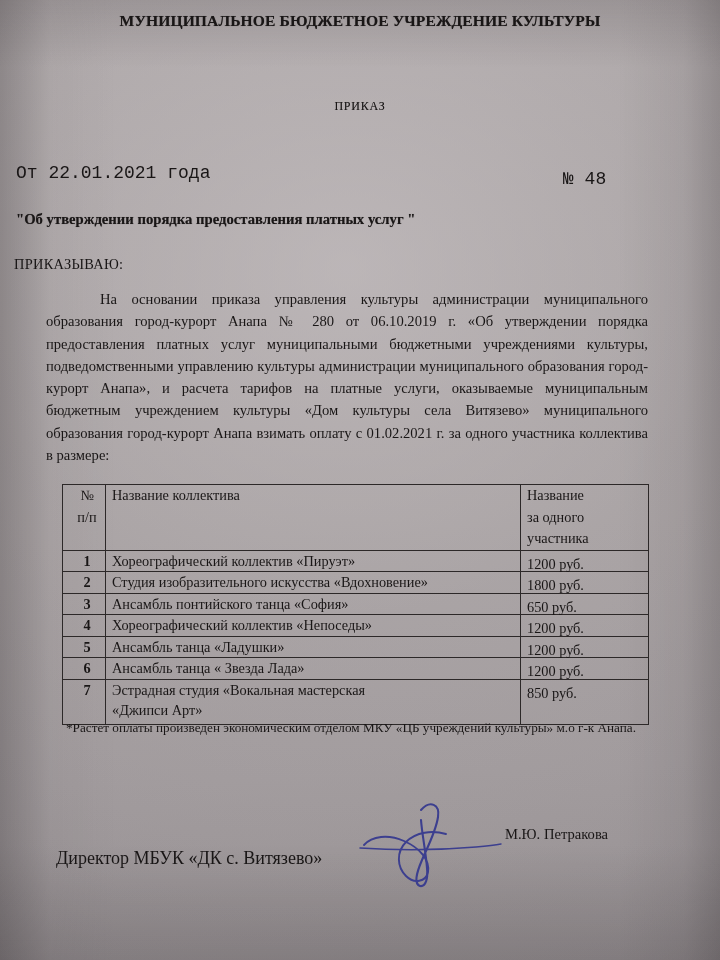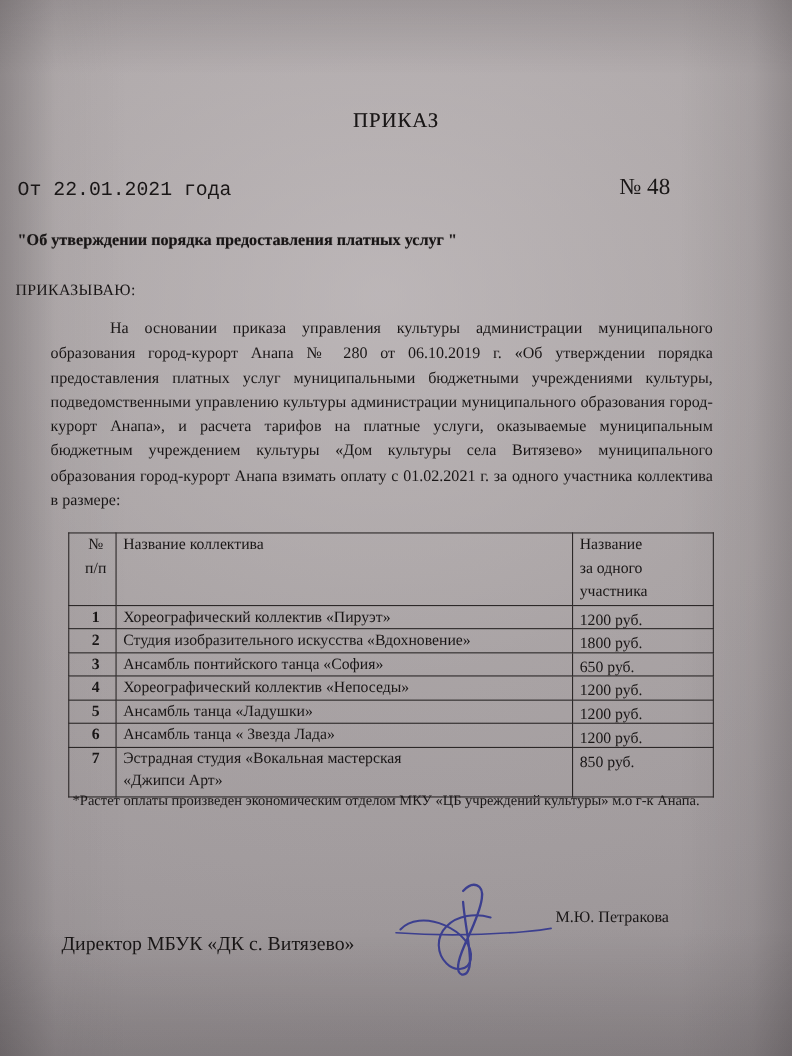--- a/index.html
+++ b/index.html
@@ -55,40 +55,41 @@
     text-shadow: 0 0 0.7px rgba(25,22,22,0.55);
   }
   .org-header .l2 { letter-spacing: 0.2px; }
 
   .doc-kind {
     position: absolute;
     left: 0;
     right: 0;
     top: 99px;
     text-align: center;
-    font-size: 19px;
+    font-size: 12px;
     letter-spacing: 0.8px;
     text-shadow: 0 0 0.5px rgba(25,22,22,0.4);
   }
 
   
   .date-line {
     position: absolute;
     left: 16px;
     top: 163px;
     font-size: 18px;
     white-space: nowrap;
     font-family: Liberation Mono, monospace;
   }
   .order-no {
     position: absolute;
     left: 563px;
-    top: 157px;
-    font-size: 21px;
-    white-space: nowrap;
+    top: 169px;
+    font-size: 18px;
+    white-space: nowrap;
+    font-family: Liberation Mono, monospace;
   }
 
   .subject {
     position: absolute;
     left: 16px;
     top: 211px;
     font-size: 14.7px;
     font-weight: bold;
     white-space: nowrap;
     text-shadow: 0 0 0.7px rgba(25,22,22,0.5);
@@ -192,20 +193,21 @@
   .sig-mark svg { display: block; width: 170px; height: 92px; }
 </style>
 </head>
 <body>
 
 <div class="paper"></div>
 
 <div class="page">
 
   <div class="org-header">
+    <div class="l1">МУНИЦИПАЛЬНОЕ БЮДЖЕТНОЕ УЧРЕЖДЕНИЕ КУЛЬТУРЫ</div>
   </div>
 
   <div class="doc-kind">ПРИКАЗ</div>
 
   <div class="date-line">От 22.01.2021 года</div>
   <div class="order-no">№ 48</div>
 
   <div class="subject">"Об утверждении порядка предоставления платных услуг "</div>
 
   <div class="order-verb">ПРИКАЗЫВАЮ:</div>

